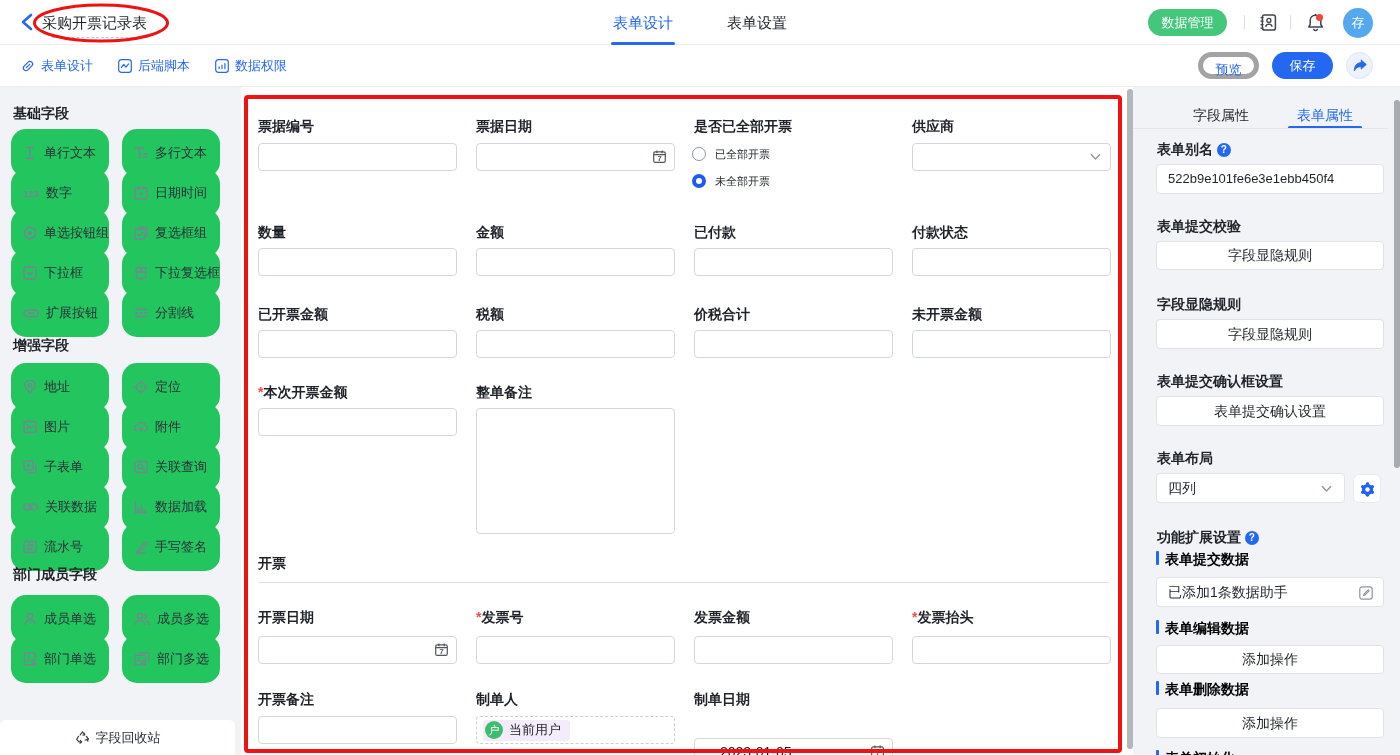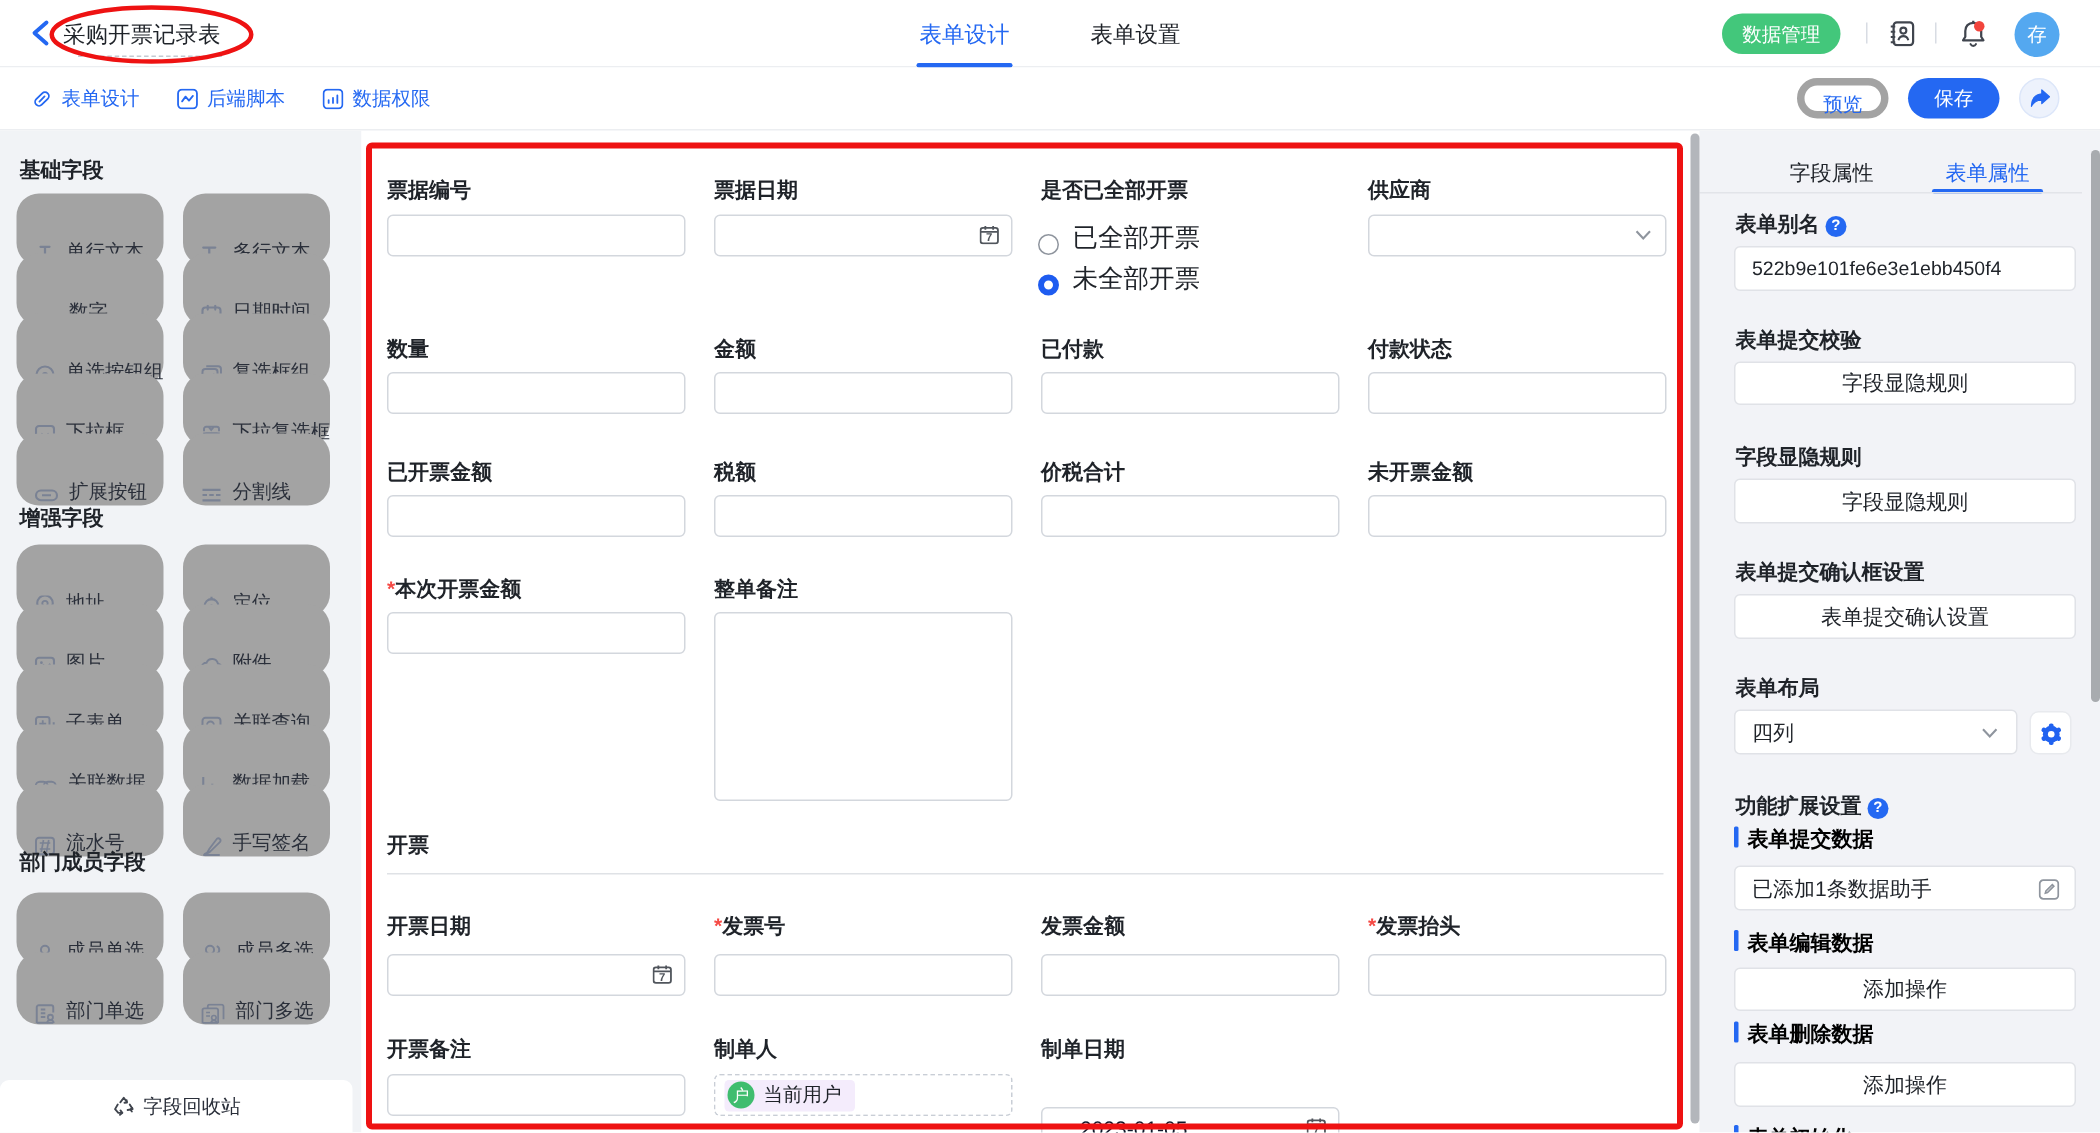--- a/index.html
+++ b/index.html
@@ -22,37 +22,37 @@
 
 #toolbar { position:absolute; left:0; top:45px; width:1400px; height:42px; background:#fff; border-bottom:1px solid #eceef1; z-index:5; }
 .tblink { position:absolute; top:12px; font-size:13px; color:#2468f2; display:flex; align-items:center; gap:6px; }
 #btn-preview { position:absolute; left:1198px; top:7px; width:61px; height:27px; border:5px solid #a3a3a3; border-radius:14px; color:#2468f2; font-size:13px; text-align:center; line-height:25px; background:#fff; }
 #btn-save { position:absolute; left:1272px; top:7px; width:61px; height:27px; background:#2468f2; border-radius:14px; color:#fff; font-size:13px; text-align:center; line-height:27px; }
 #btn-share { position:absolute; left:1346px; top:7px; width:27px; height:27px; background:#edf2fc; border:1px solid #dce6f9; border-radius:50%; }
 
 
 #lsb { position:absolute; left:0; top:87px; width:241px; height:668px; background:#f1f3f6; }
 .sec { position:absolute; left:13px; font-size:14px; font-weight:bold; color:#1f2329; }
-.pill { position:absolute; width:98px; height:48px; background:#a3a3a3; border-radius:15px; display:flex; align-items:flex-end; padding-left:12px; font-size:13px; color:#2a2f3a; }
+.pill { position:absolute; width:98px; height:48px; background:#22c55e; border-radius:15px; display:flex; align-items:center; padding-left:12px; font-size:13px; color:#2a2f3a; }
 .pill svg { margin-right:7px; flex:none; }
 .pc1 { left:11px; } .pc2 { left:122px; }
 #recycle { position:absolute; left:0; top:633px; width:235px; height:35px; background:#fff; border-radius:6px 6px 0 0; display:flex; align-items:center; justify-content:center; font-size:13px; color:#2a2f3a; gap:6px; }
 
 
 #canvas { position:absolute; left:241px; top:87px; width:892px; height:668px; background:#fff; }
 #cscroll { position:absolute; left:1127px; top:89px; width:6px; height:660px; background:#b3b6bb; border-radius:3px; }
 #rscroll { position:absolute; left:1394px; top:100px; width:6px; height:368px; background:#a8abaf; border-radius:3px; }
 
 
 .flabel { position:absolute; font-size:14px; font-weight:bold; color:#1f2329; white-space:nowrap; }
 .req { color:#f54a45; }
 .finput { position:absolute; width:199px; height:28px; border:1px solid #d3d7dd; border-radius:4px; background:#fff; }
 .fc1 { left:17px; } .fc2 { left:235px; } .fc3 { left:453px; } .fc4 { left:671px; }
 .dateicon { position:absolute; right:8px; top:6px; }
-.radio-row { position:absolute; font-size:17px; color:#1f2329; display:flex; align-items:flex-end; gap:9px; }
+.radio-row { position:absolute; font-size:11px; color:#1f2329; display:flex; align-items:flex-start; gap:9px; }
 
 
 #rp { position:absolute; left:1133px; top:87px; width:267px; height:668px; background:#f2f3f7; overflow:hidden; }
 #rp .ptab { position:absolute; top:20px; font-size:14px; }
 #rp-divider { position:absolute; left:0px; top:41px; width:255px; border-top:1px solid #e2e4e9; }
 .ph { position:absolute; left:24px; font-size:14px; font-weight:bold; color:#1f2329; white-space:nowrap; }
 .pbtn { position:absolute; left:23px; width:228px; height:29px; background:#fff; border:1px solid #e0e2e7; border-radius:4px; font-size:14px; color:#1f2329; text-align:center; line-height:27px; }
 .pinput { position:absolute; left:23px; width:228px; height:30px; background:#fff; border:1px solid #e0e2e7; border-radius:4px; font-size:13.5px; color:#1f2329; line-height:28px; padding-left:11px; }
 .bluebar { position:absolute; left:23px; width:3px; height:14px; background:#2468f2; border-radius:1px; }
 .subh { position:absolute; left:32px; font-size:14px; font-weight:bold; color:#000000; }

